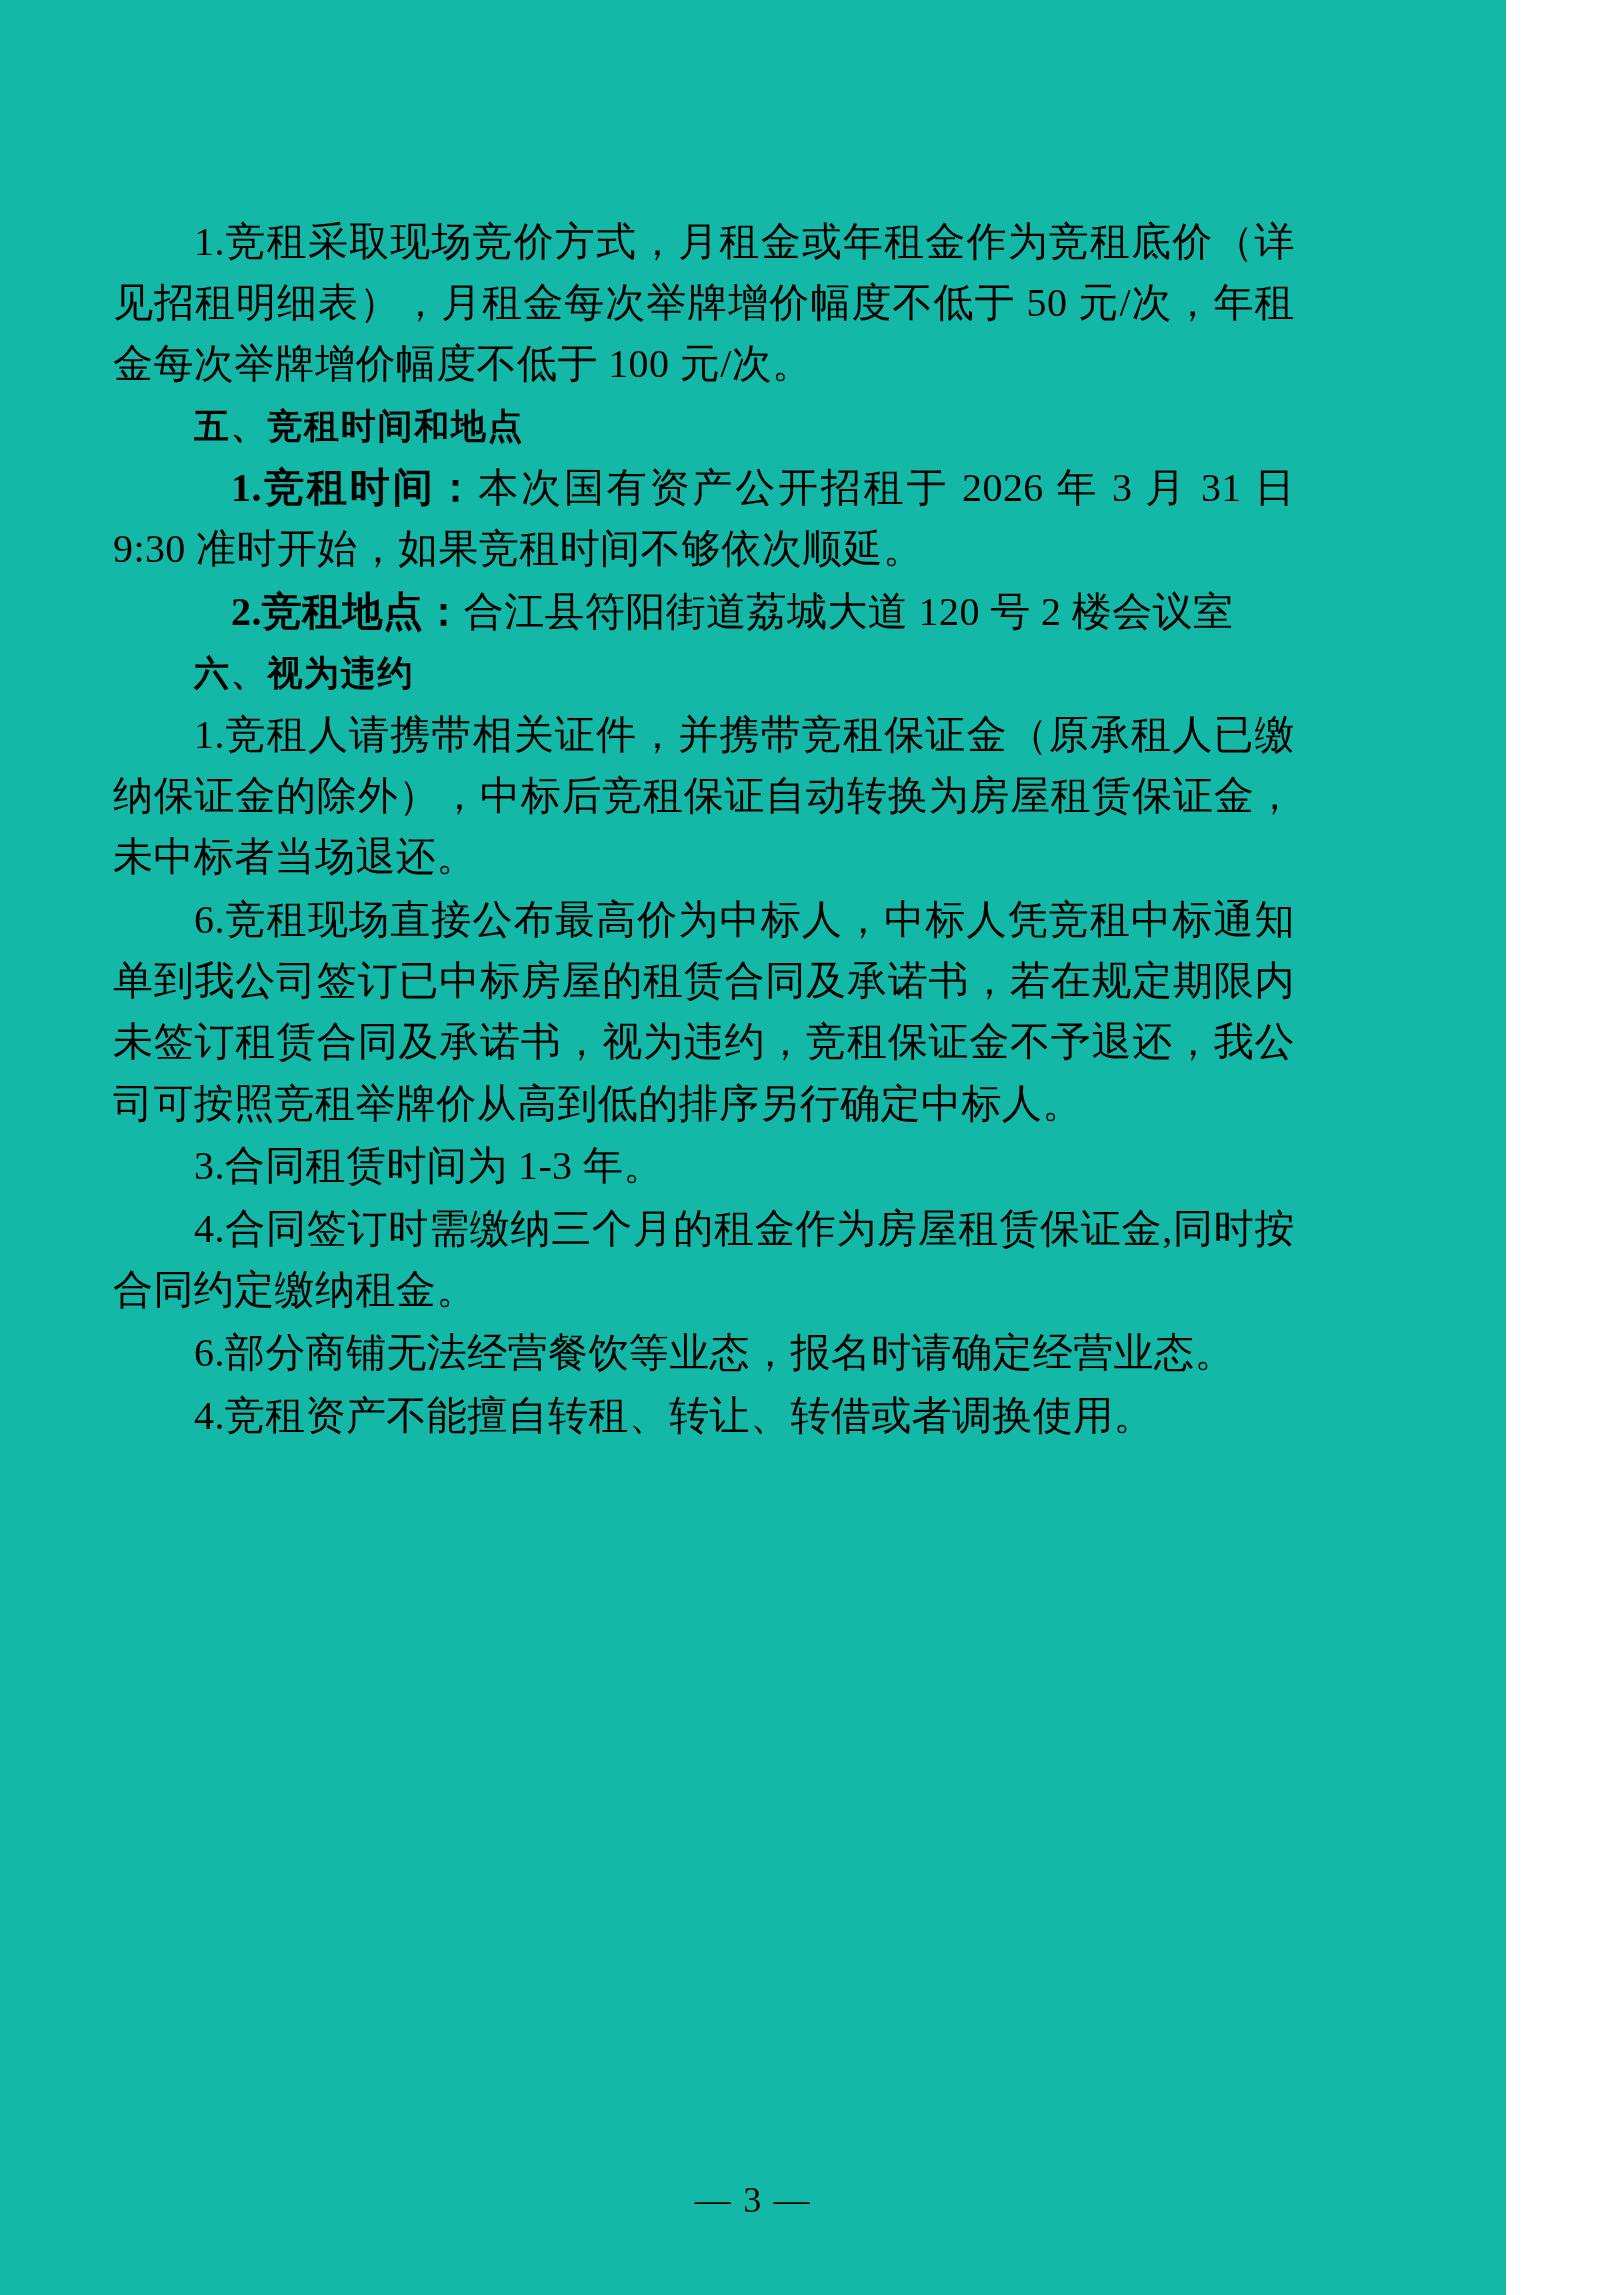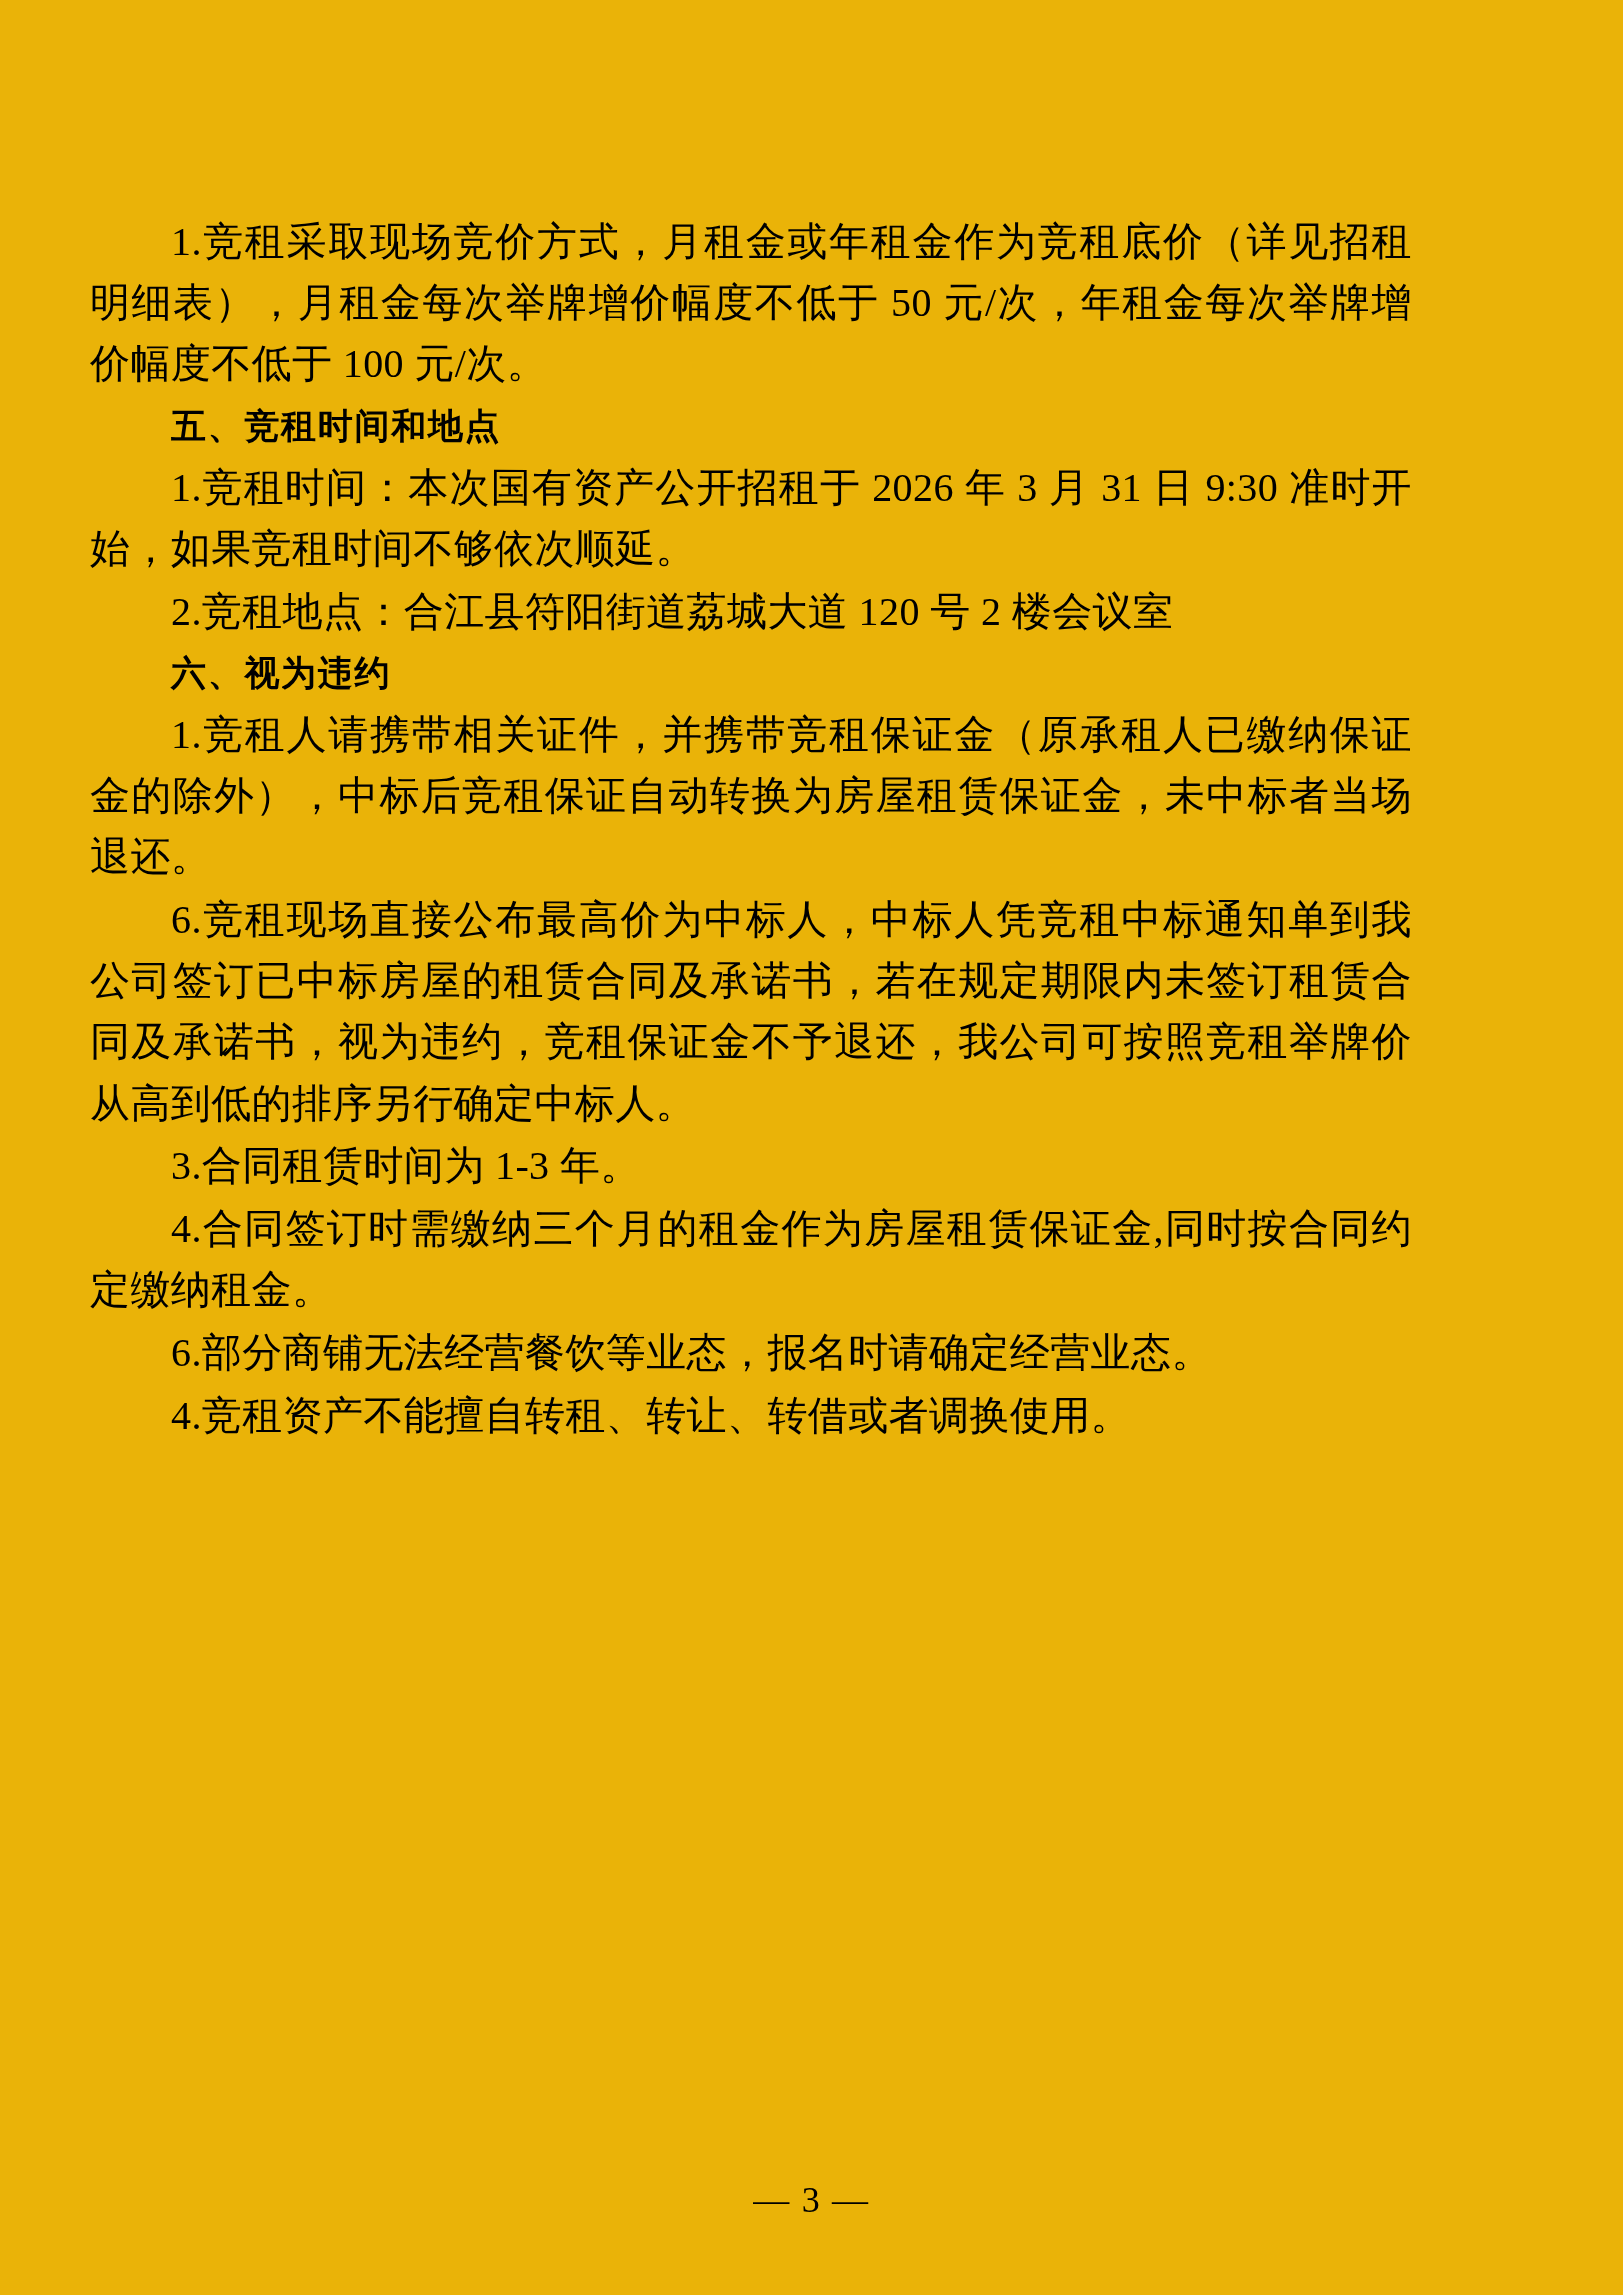--- a/index.html
+++ b/index.html
@@ -8,25 +8,25 @@
     background: #ffffff;
   }
   body {
     width: 1623px;
     min-height: 2295px;
     font-family: "Liberation Serif", "DejaVu Serif", serif;
     color: #000000;
   }
   .page {
     position: relative;
-    width: 1623px;
+    width: 1506px;
     min-height: 2295px;
     box-sizing: border-box;
-    padding: 211px 211px 51px 90px;
-    background: #eab308;
+    padding: 211px 211px 51px 113px;
+    background: #14b8a6;
   }
   .body-text {
     font-size: 40px;
     line-height: 1.53;
     letter-spacing: 0.4px;
     text-align: justify;
     text-justify: inter-ideograph;
     margin: 0 0 1.7px 0;
   }
   .indent {
@@ -34,21 +34,22 @@
   }
   .heading {
     font-size: 35px;
     line-height: 1.53;
     font-weight: bold;
     letter-spacing: 1.7px;
     margin: 5px 0 3.4px 0;
     text-indent: 81px;
   }
   .lead {
-    font-weight: normal;
+    font-weight: bold;
+    margin-left: 37px;
   }
   .footer {
     position: absolute;
     left: 0;
     right: 0;
     bottom: 74px;
     text-align: center;
     font-size: 36px;
     letter-spacing: 1.7px;
   }

